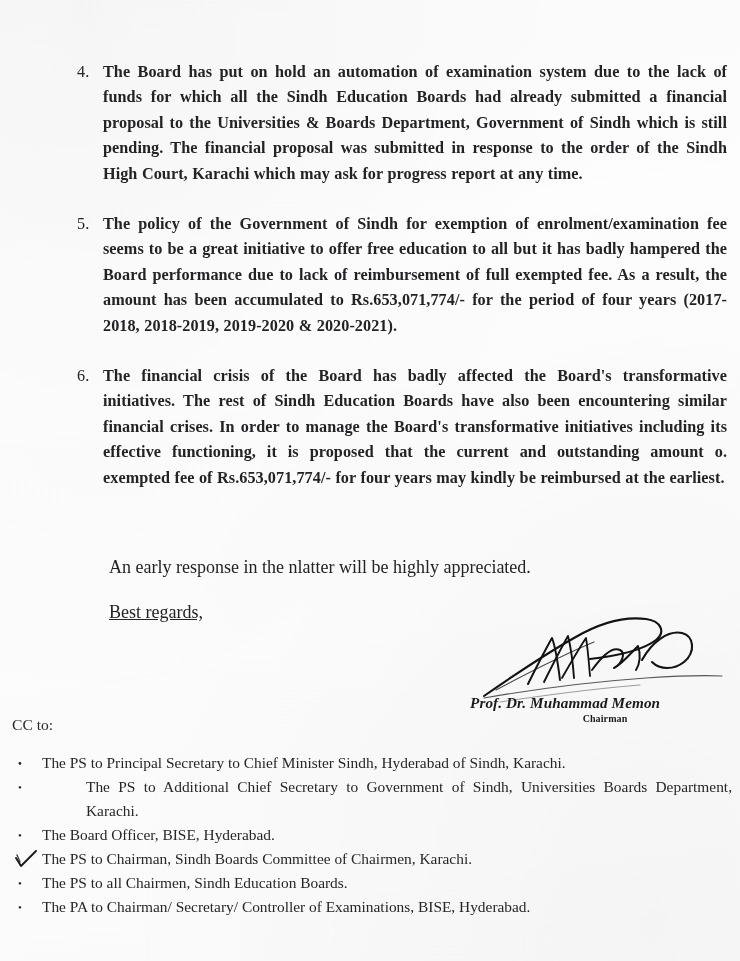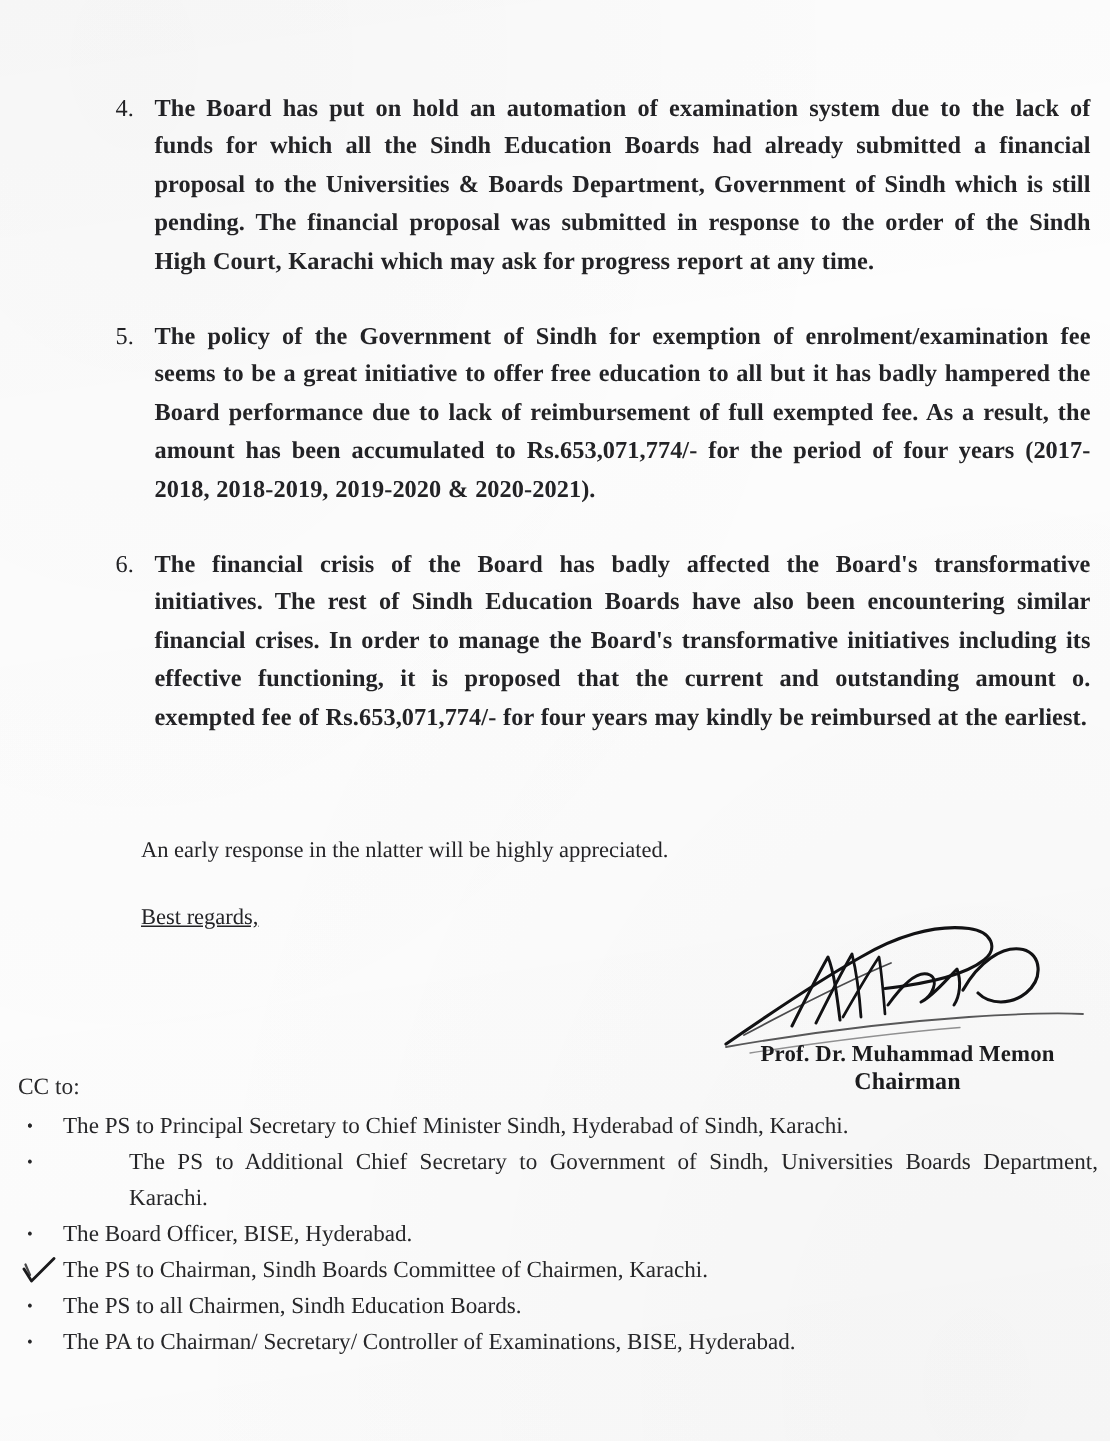--- a/index.html
+++ b/index.html
@@ -58,22 +58,22 @@
     text-align: justify;
     text-justify: inter-word;
     font-weight: bold;
   }
   .numbered-item:last-of-type .txt {
     text-align-last: left;
   }
 
   .closing-line {
     position: absolute;
-    left: 94px;
-    font-size: 15px;
+    left: 109px;
+    font-size: 18px;
     line-height: 25px;
     color: #232326;
   }
   .closing-1 { top: 555px; }
   .closing-2 { top: 600px; text-decoration: underline; }
 
   .signature-area {
     position: absolute;
     left: 470px;
     top: 612px;
@@ -83,49 +83,49 @@
   .signature-area svg {
     position: absolute;
     left: 0;
     top: 0;
   }
   .sig-name {
     position: absolute;
     left: 0;
     top: 82px;
     width: 270px;
-    text-align: center;
     font-size: 15.2px;
     font-weight: bold;
     letter-spacing: 0.1px;
     color: #1b1b1d;
+    font-style: italic;
   }
   .sig-title {
     position: absolute;
     left: 0;
     top: 101px;
     width: 270px;
     text-align: center;
-    font-size: 16px;
+    font-size: 10px;
     font-weight: bold;
     letter-spacing: 0.1px;
     color: #1b1b1d;
   }
 
   .cc-block {
     position: absolute;
     left: 12px;
     top: 714px;
     width: 720px;
   }
   .cc-heading {
     font-size: 15.6px;
     line-height: 22px;
     color: #2a2a2c;
-    margin-bottom: 3px;
+    margin-bottom: 15px;
   }
   .cc-list {
     list-style: none;
     margin: 0;
     padding: 0;
   }
   .cc-item {
     position: relative;
     padding-left: 30px;
     font-size: 15.4px;

